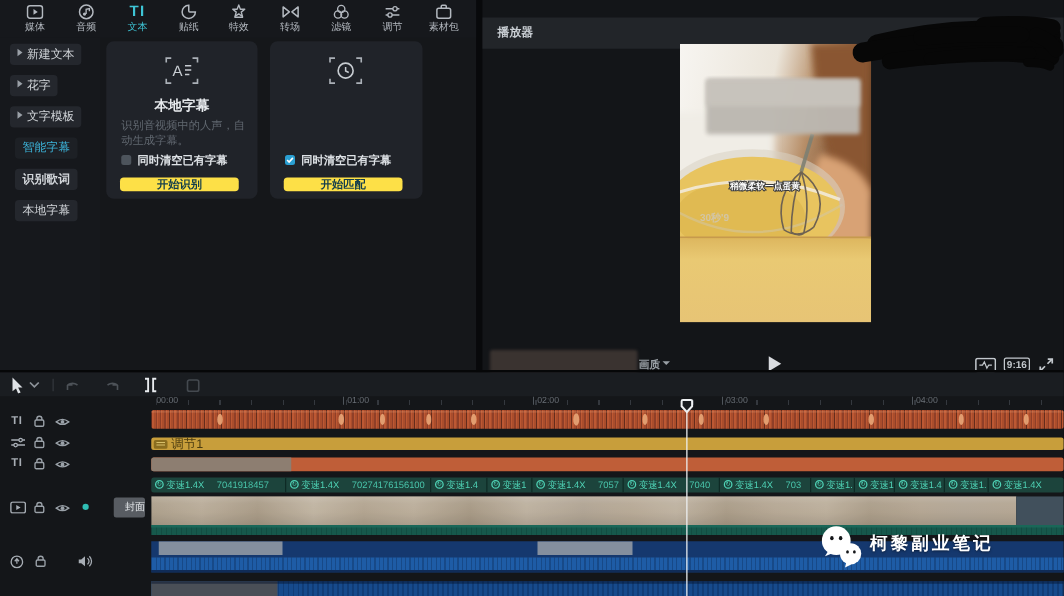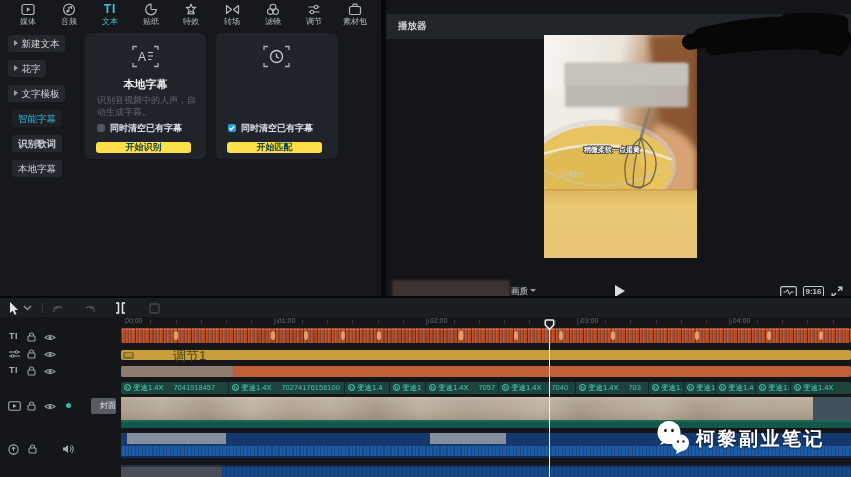--- a/index.html
+++ b/index.html
@@ -302,21 +302,21 @@
         <ellipse cx="648" cy="7.5" rx="2" ry="4.5"></ellipse>
           <ellipse cx="700" cy="7.5" rx="2" ry="4.5"></ellipse>
       </g>
     </svg>
 
     <div class="abs" style="left:121px;top:52px;width:730px;height:10px;border-radius:2px;background:#c89e3b;"></div>
     <div class="abs" style="left:123px;top:53.5px;width:11px;height:7px;border-radius:1.5px;background:#8a6d1f;"></div>
     <svg class="abs" style="left:125px;top:55px;" width="7" height="4" viewBox="0 0 7 4">
         <path d="M0 1 H7 M0 3 H7" stroke="#d8c06a" stroke-width="0.9"></path>
       </svg>
-    <div class="abs" style="left:137px;top:52.5px;font-size:13px;line-height:9px;color:#4c3c10;margin-left:36px;">调节1</div>
+    <div class="abs" style="left:137px;top:52.5px;font-size:10px;line-height:9px;color:#4c3c10;">调节1</div>
 
     <div class="abs" style="left:121px;top:68px;width:730px;height:11px;border-radius:2px;background:#bf5e38;"></div>
     <div class="abs" style="left:121px;top:68px;width:112px;height:11px;border-radius:2px 0 0 2px;background:#8d7e71;"></div>
 
     <div class="abs" style="left:121px;top:84px;width:730px;height:12px;border-radius:2px;background:#1c443c;overflow:hidden;" id="speedtrack">
         <div style="position:absolute;left:0px;top:0;width:107px;height:12px;overflow:hidden;white-space:nowrap;"><span style="display:inline-block;margin-left:3px;margin-top:2px;width:7px;height:7px;border:1px solid #4fd3b6;border-radius:50%;font-size:5px;color:#4fd3b6;line-height:7px;text-align:center;vertical-align:top;">↻</span><span style="font-size:7.5px;color:#4fd3b6;line-height:12px;vertical-align:top;margin-left:2px;">变速1.4X</span><span style="font-size:7.5px;color:#49c5ab;line-height:12px;vertical-align:top;margin-left:10px;">7041918457</span></div>
         <div style="position:absolute;left:107px;top:0;width:116px;height:12px;border-left:1px solid #0e2a25;overflow:hidden;white-space:nowrap;"><span style="display:inline-block;margin-left:3px;margin-top:2px;width:7px;height:7px;border:1px solid #4fd3b6;border-radius:50%;font-size:5px;color:#4fd3b6;line-height:7px;text-align:center;vertical-align:top;">↻</span><span style="font-size:7.5px;color:#4fd3b6;line-height:12px;vertical-align:top;margin-left:2px;">变速1.4X</span><span style="font-size:7.5px;color:#49c5ab;line-height:12px;vertical-align:top;margin-left:10px;">70274176156100</span></div>
         <div style="position:absolute;left:223px;top:0;width:45px;height:12px;border-left:1px solid #0e2a25;overflow:hidden;white-space:nowrap;"><span style="display:inline-block;margin-left:3px;margin-top:2px;width:7px;height:7px;border:1px solid #4fd3b6;border-radius:50%;font-size:5px;color:#4fd3b6;line-height:7px;text-align:center;vertical-align:top;">↻</span><span style="font-size:7.5px;color:#4fd3b6;line-height:12px;vertical-align:top;margin-left:2px;">变速1.4</span></div>
         <div style="position:absolute;left:268px;top:0;width:36px;height:12px;border-left:1px solid #0e2a25;overflow:hidden;white-space:nowrap;"><span style="display:inline-block;margin-left:3px;margin-top:2px;width:7px;height:7px;border:1px solid #4fd3b6;border-radius:50%;font-size:5px;color:#4fd3b6;line-height:7px;text-align:center;vertical-align:top;">↻</span><span style="font-size:7.5px;color:#4fd3b6;line-height:12px;vertical-align:top;margin-left:2px;">变速1</span></div>
         <div style="position:absolute;left:304px;top:0;width:73px;height:12px;border-left:1px solid #0e2a25;overflow:hidden;white-space:nowrap;"><span style="display:inline-block;margin-left:3px;margin-top:2px;width:7px;height:7px;border:1px solid #4fd3b6;border-radius:50%;font-size:5px;color:#4fd3b6;line-height:7px;text-align:center;vertical-align:top;">↻</span><span style="font-size:7.5px;color:#4fd3b6;line-height:12px;vertical-align:top;margin-left:2px;">变速1.4X</span><span style="font-size:7.5px;color:#49c5ab;line-height:12px;vertical-align:top;margin-left:10px;">7057</span></div>
@@ -427,16 +427,16 @@
     <svg class="abs" style="left:655px;top:122px;" width="36" height="35" viewBox="0 0 36 35">
       <circle cx="14" cy="12.5" r="11.5" fill="#fff"></circle>
       <circle cx="25.5" cy="23" r="8.5" fill="#fff"></circle>
       <ellipse cx="10.5" cy="10.5" rx="1.4" ry="1.7" fill="#141619"></ellipse>
       <ellipse cx="17.5" cy="10.5" rx="1.4" ry="1.7" fill="#141619"></ellipse>
       <ellipse cx="23" cy="21.5" rx="1.1" ry="1.3" fill="#141619"></ellipse>
       <ellipse cx="28.5" cy="21.5" rx="1.1" ry="1.3" fill="#141619"></ellipse>
       <path d="M8 20 L5 25 L11 22.5 Z" fill="#fff"></path>
       <path d="M22 30 L21 34 L26 31.5 Z" fill="#fff"></path>
     </svg>
-    <div class="abs" style="left:696px;top:128px;font-size:19px;font-weight:bold;color:#ffffff;letter-spacing:2.5px;text-shadow:0 1px 2px rgba(0,0,0,0.5);">柯黎副业笔记</div>
+    <div class="abs" style="left:696px;top:128px;font-size:14px;font-weight:bold;color:#ffffff;letter-spacing:2.5px;text-shadow:0 1px 2px rgba(0,0,0,0.5);">柯黎副业笔记</div>
   </div>
 
 </div>
 
 </body></html>

